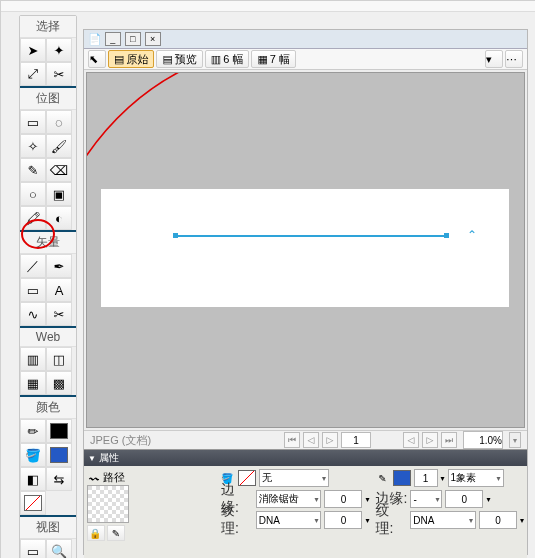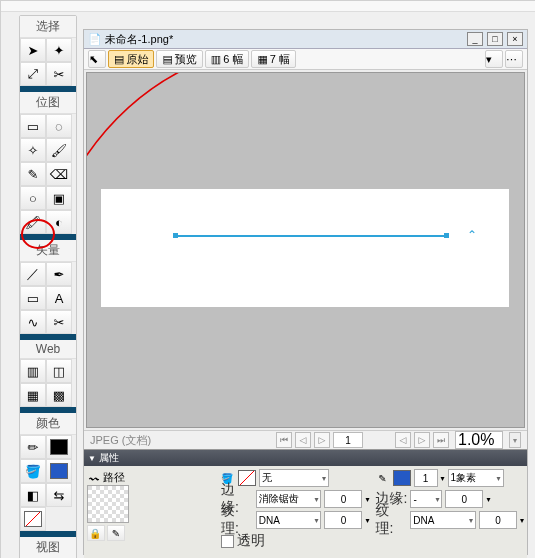--- a/index.html
+++ b/index.html
@@ -1,19 +1,19 @@
 <!DOCTYPE html>
 <html><head>
 <meta charset="utf-8">
 <style>
 html,body{margin:0;padding:0;font-family:"Microsoft YaHei",Tahoma,sans-serif;font-size:11px;color:#000;background:#fefefe}
 .app{width:535px;height:558px;background:#f0f0f0;position:relative;border:1px solid #d0d0d0}
 .topstrip{position:absolute;top:0;left:0;right:0;height:10px;background:#f8f8f8;border-bottom:1px solid #ddd}
 .side{position:absolute;left:18px;top:14px;width:56px;background:#efefef;display:flex;flex-direction:column;border:1px solid #c8c8c8;border-radius:2px}
-.side-section{border-top:6px solid #0c4a6e}
+.side-section{border-top:2px solid #0c4a6e}
 .side-section:first-child{border-top:none}
 .sec-head{font-size:12px;text-align:center;padding:2px 0;color:#555;background:#f4f4f4;border-bottom:1px solid #e0e0e0}
 .tool-grid{display:flex;flex-wrap:wrap}
 .tool{width:26px;height:24px;display:flex;align-items:center;justify-content:center;border:1px solid #dcdcdc;background:linear-gradient(#fff,#eaeaea);margin:0;box-sizing:border-box;font-size:13px;cursor:pointer}
 .doc{position:absolute;left:82px;top:28px;right:8px;bottom:4px;background:#ededed;border:1px solid #b8b8b8;display:flex;flex-direction:column}
 .titlebar{height:18px;background:#dfe7ef;border-bottom:1px solid #aab;display:flex;align-items:center;padding:0 4px}
 .titlebar .t{flex:1;font-size:11px}
 .winctl{display:flex;gap:4px}
 .winbtn{width:14px;height:12px;border:1px solid #888;background:#f0f0f0;font-size:9px;display:flex;align-items:center;justify-content:center;cursor:pointer;line-height:1}
 .toolbar{height:20px;border-bottom:1px solid #ccc;display:flex;align-items:center;background:#f7f7f7;padding:0 4px;gap:2px}
@@ -27,21 +27,21 @@
 .bluehandle{position:absolute;width:5px;height:5px;background:#2ea3d9;top:160px}
 .bluehandle.l{left:86px}
 .bluehandle.r{left:357px}
 .cursormark{position:absolute;left:380px;top:155px;font-size:12px;color:#2ea3d9}
 .annarrow{position:absolute;width:150px;height:140px;pointer-events:none}
 .anncircle{position:absolute;left:20px;top:218px;width:30px;height:26px;border:2px solid #e00000;border-radius:50%;pointer-events:none}
 .statusbar{height:18px;border-top:1px solid #ccc;display:flex;align-items:center;background:#f0f0f0;padding:0 6px;gap:6px;font-size:11px;color:#888}
 .navgrp{display:flex;gap:3px;align-items:center}
 .navbtn{width:14px;height:14px;border:1px solid #bbb;display:flex;align-items:center;justify-content:center;font-size:9px;background:#f7f7f7;cursor:pointer}
 .navinput{width:24px;height:12px;border:1px solid #bbb;font-size:10px;text-align:center}
-.zoombox{width:36px;height:14px;border:1px solid #bbb;font-size:16px;text-align:right;padding-right:8px}
+.zoombox{width:36px;height:14px;border:1px solid #bbb;font-size:10px;text-align:right;padding-right:0}
 .zdrop{width:10px;height:14px;border:1px solid #bbb;background:#eee;font-size:8px;display:flex;align-items:center;justify-content:center;cursor:pointer}
 .props{height:104px;border-top:1px solid #999}
 .props-head{height:16px;background:linear-gradient(#5a5f68,#404550);color:#fff;display:flex;align-items:center;font-size:10px;padding:0 4px;gap:3px}
 .props-head .arrow{font-size:8px}
 .props-body{height:86px;background:#e9e9e4;display:flex;padding:3px;gap:6px}
 .p-left{width:128px;display:flex;flex-direction:column;gap:2px}
 .p-row1{display:flex;align-items:center;gap:3px}
 .thumb{width:40px;height:36px;border:1px solid #aaa;background:repeating-conic-gradient(#fff 0% 25%,#ddd 0% 50%) 0 0/8px 8px}
 .p-name{font-size:11px}
 .p-row2{display:flex;gap:8px;font-size:10px}
@@ -138,21 +138,20 @@
         <div class="tool">✋</div>
       </div>
     </div>
   </div>
 
   <div class="anncircle"></div>
 
   <div class="doc">
     <div class="titlebar">
       <span style="margin-right:3px">📄</span>
-      <span class="t">未命名-1.png*</span>
       <div class="winctl">
         <div class="winbtn">_</div>
         <div class="winbtn">□</div>
         <div class="winbtn">×</div>
       </div>
     </div>
     <div class="toolbar">
       <div class="tbbtn icon-only">⬉</div>
       <div class="tbbtn orig">
           <span>▤</span>
@@ -249,24 +248,20 @@
           </div>
           <div class="prow">
             <span class="lbl">纹理:</span>
             <div class="combo" style="width:60px">
                 <span>DNA</span>
                 <span class="dd">▾</span>
               </div>
             <input class="num" value="0" style="">
             <span class="dd" style="font-size:8px">▾</span>
           </div>
-          <div class="prow">
-            <span class="chk"></span>
-            <span class="lbl">透明</span>
-          </div>
         </div>
 
         <div class="p-right">
           <div class="prow">
             <span class="ico">✎</span>
             <span class="swatch blue"></span>
             <input class="num" style="width: 18px;" value="1">
             <span class="dd" style="font-size:8px">▾</span>
             <div class="combo" style="width:50px">
                 <span>1象素</span>

